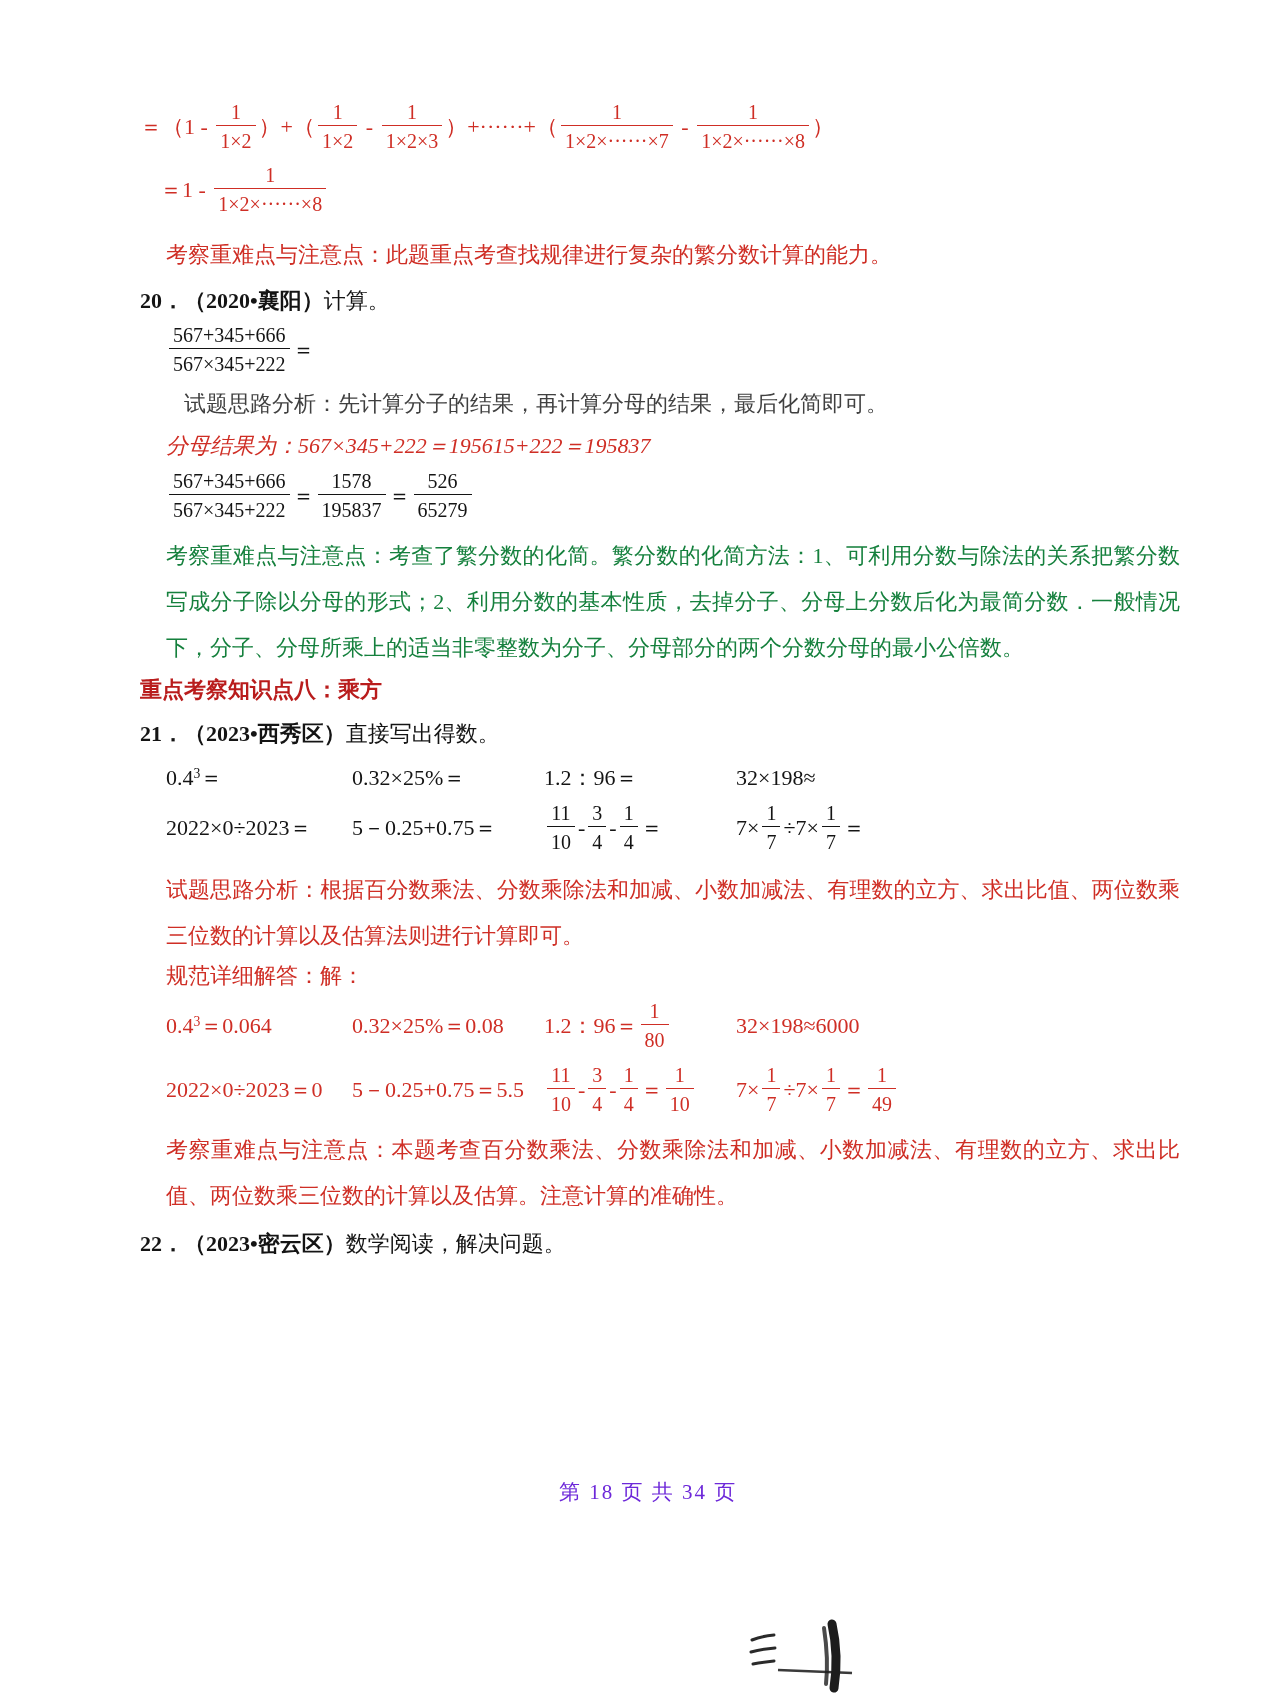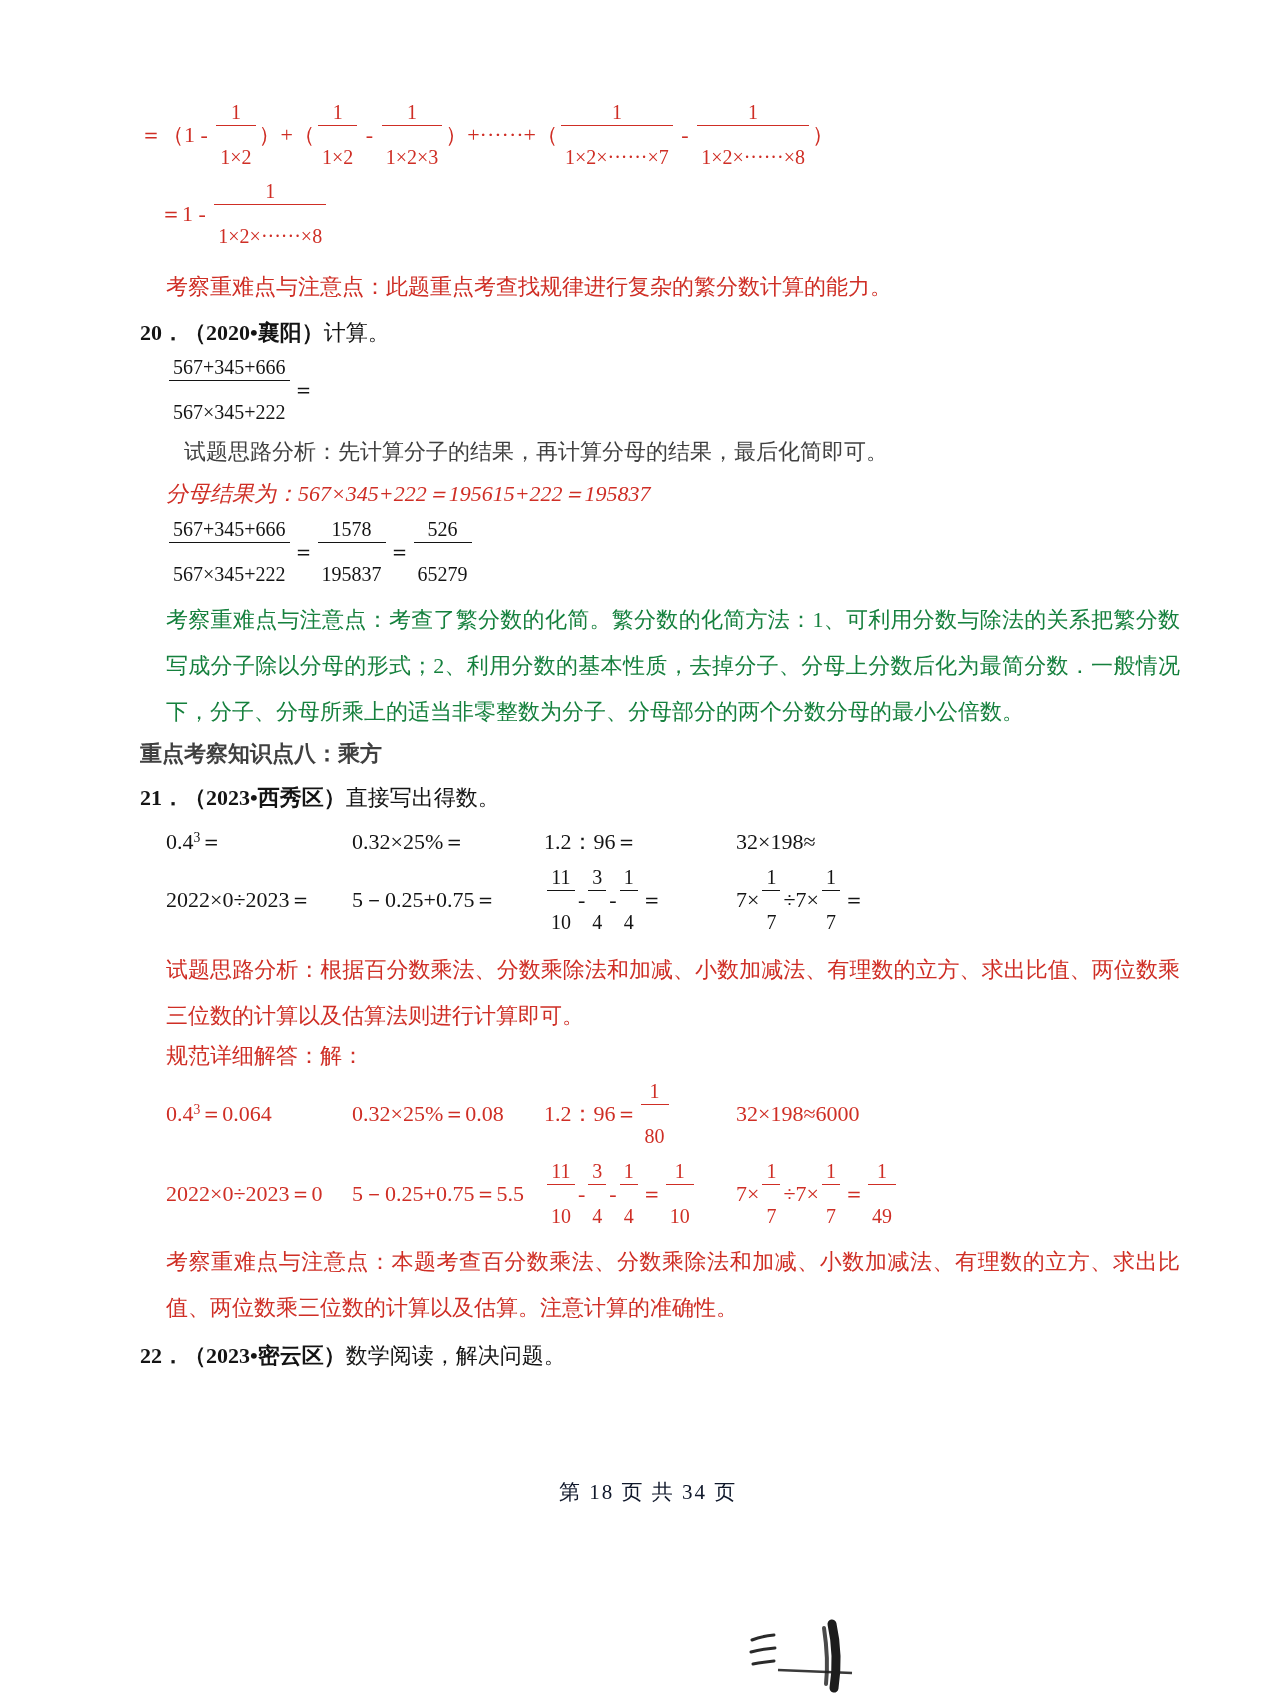--- a/index.html
+++ b/index.html
@@ -14,45 +14,45 @@
   .line span{white-space:pre}
   .line.para{display:block;text-align:justify;line-height:46px;white-space:normal}
   .line.para span{white-space:normal}
   .cols{display:grid;grid-template-columns:186px 192px 192px auto;align-items:center}
   .col{display:inline-flex;align-items:center;white-space:pre}
   .frac{
     display:inline-flex;flex-direction:column;align-items:center;text-align:center;
     vertical-align:middle;margin:0 3px;font-size:20px;line-height:1.25;
   }
   .frac .num{padding:0 4px}
-  .frac .den{border-top:1.6px solid currentColor;padding:19px 4px 0}
+  .frac .den{border-top:1.6px solid currentColor;padding:3px 4px 0}
   sup{font-size:0.62em}
   .line sup,.col sup{align-self:flex-start;position:relative;top:3px}
   .b{font-weight:bold}
   .footer{
     position:absolute;left:16px;right:0;top:1478px;text-align:center;
-    font-size:21px;color:#0f172a;letter-spacing:2px;
+    font-size:21px;color:#6d28d9;letter-spacing:2px;
   }
   .scribble{position:absolute;left:748px;top:1618px}
 </style>
 </head>
 <body>
 
 <div class="page">
   <div class="content">
       <div class="line" style="color: rgb(207, 46, 37); margin-top: 0px; margin-left: 0px;"><span>＝（1 - </span><span class="frac"><span class="num">1</span><span class="den">1×2</span></span><span>）+（</span><span class="frac"><span class="num">1</span><span class="den">1×2</span></span><span> - </span><span class="frac"><span class="num">1</span><span class="den">1×2×3</span></span><span>）+······+（</span><span class="frac"><span class="num">1</span><span class="den">1×2×······×7</span></span><span> - </span><span class="frac"><span class="num">1</span><span class="den">1×2×······×8</span></span><span>）</span></div>
       <div class="line" style="color: rgb(207, 46, 37); margin-top: 9px; margin-left: 20px;"><span>＝1 - </span><span class="frac"><span class="num">1</span><span class="den">1×2×······×8</span></span></div>
       <div class="line" style="color: rgb(207, 46, 37); margin-top: 23px; margin-left: 26px;"><span>考察重难点与注意点：此题重点考查找规律进行复杂的繁分数计算的能力。</span></div>
       <div class="line" style="color: rgb(20, 20, 20); margin-top: 16px; margin-left: 0px;"><span class="b">20．（2020•襄阳）</span><span>计算。</span></div>
       <div class="line" style="color: rgb(20, 20, 20); margin-top: 7px; margin-left: 26px;"><span class="frac"><span class="num">567+345+666</span><span class="den">567×345+222</span></span><span>＝</span></div>
       <div class="line" style="color: #404040; margin-top: 12px; margin-left: 44px; align-items: center;"><span>试题思路分析：先计算分子的结果，再计算分母的结果，最后化简即可。</span></div>
       <div class="line" style="color: rgb(207, 46, 37); margin-top: 12px; margin-left: 26px; font-style: italic;"><span>分母结果为：567×345+222＝195615+222＝195837</span></div>
       <div class="line" style="color: rgb(20, 20, 20); margin-top: 8px; margin-left: 26px;"><span class="frac"><span class="num">567+345+666</span><span class="den">567×345+222</span></span><span>＝</span><span class="frac"><span class="num">1578</span><span class="den">195837</span></span><span>＝</span><span class="frac"><span class="num">526</span><span class="den">65279</span></span></div>
       <div class="line para" style="color: #15803d; margin-top: 10px; margin-left: 26px;"><span>考察重难点与注意点：考查了繁分数的化简。繁分数的化简方法：1、可利用分数与除法的关系把繁分数写成分子除以分母的形式；2、利用分数的基本性质，去掉分子、分母上分数后化为最简分数．一般情况下，分子、分母所乘上的适当非零整数为分子、分母部分的两个分数分母的最小公倍数。</span></div>
-      <div class="line" style="color: #404040; margin-top: 4px; margin-left: 0px;"><span class="b">重点考察知识点八：乘方</span></div>
+      <div class="line" style="color: #b91c1c; margin-top: 4px; margin-left: 0px;"><span class="b">重点考察知识点八：乘方</span></div>
       <div class="line" style="color: rgb(20, 20, 20); margin-top: 14px; margin-left: 0px;"><span class="b">21．（2023•西秀区）</span><span>直接写出得数。</span></div>
       <div class="line cols" style="color: rgb(20, 20, 20); margin-top: 14px; margin-left: 26px;"><span class="col"><span>0.4</span><sup>3</sup><span>＝</span></span><span class="col"><span>0.32×25%＝</span></span><span class="col"><span>1.2：96＝</span></span><span class="col"><span>32×198≈</span></span></div>
       <div class="line cols" style="color: rgb(20, 20, 20); margin-top: 8px; margin-left: 26px;"><span class="col"><span>2022×0÷2023＝</span></span><span class="col"><span>5－0.25+0.75＝</span></span><span class="col"><span class="frac"><span class="num">11</span><span class="den">10</span></span><span>-</span><span class="frac"><span class="num">3</span><span class="den">4</span></span><span>-</span><span class="frac"><span class="num">1</span><span class="den">4</span></span><span>＝</span></span><span class="col"><span>7×</span><span class="frac"><span class="num">1</span><span class="den">7</span></span><span>÷7×</span><span class="frac"><span class="num">1</span><span class="den">7</span></span><span>＝</span></span></div>
       <div class="line para" style="color: rgb(207, 46, 37); margin-top: 12px; margin-left: 26px;"><span>试题思路分析：根据百分数乘法、分数乘除法和加减、小数加减法、有理数的立方、求出比值、两位数乘三位数的计算以及估算法则进行计算即可。</span></div>
       <div class="line" style="color: rgb(207, 46, 37); margin-top: 2px; margin-left: 26px;"><span>规范详细解答：解：</span></div>
       <div class="line cols" style="color: rgb(207, 46, 37); margin-top: 8px; margin-left: 26px;"><span class="col"><span>0.4</span><sup>3</sup><span>＝0.064</span></span><span class="col"><span>0.32×25%＝0.08</span></span><span class="col"><span>1.2：96＝</span><span class="frac"><span class="num">1</span><span class="den">80</span></span></span><span class="col"><span>32×198≈6000</span></span></div>
       <div class="line cols" style="color: rgb(207, 46, 37); margin-top: 10px; margin-left: 26px;"><span class="col"><span>2022×0÷2023＝0</span></span><span class="col"><span>5－0.25+0.75＝5.5</span></span><span class="col"><span class="frac"><span class="num">11</span><span class="den">10</span></span><span>-</span><span class="frac"><span class="num">3</span><span class="den">4</span></span><span>-</span><span class="frac"><span class="num">1</span><span class="den">4</span></span><span>＝</span><span class="frac"><span class="num">1</span><span class="den">10</span></span></span><span class="col"><span>7×</span><span class="frac"><span class="num">1</span><span class="den">7</span></span><span>÷7×</span><span class="frac"><span class="num">1</span><span class="den">7</span></span><span>＝</span><span class="frac"><span class="num">1</span><span class="den">49</span></span></span></div>
       <div class="line para" style="color: rgb(207, 46, 37); margin-top: 10px; margin-left: 26px;"><span>考察重难点与注意点：本题考查百分数乘法、分数乘除法和加减、小数加减法、有理数的立方、求出比值、两位数乘三位数的计算以及估算。注意计算的准确性。</span></div>
       <div class="line" style="color: rgb(20, 20, 20); margin-top: 10px; margin-left: 0px;"><span class="b">22．（2023•密云区）</span><span>数学阅读，解决问题。</span></div>
     </div>

